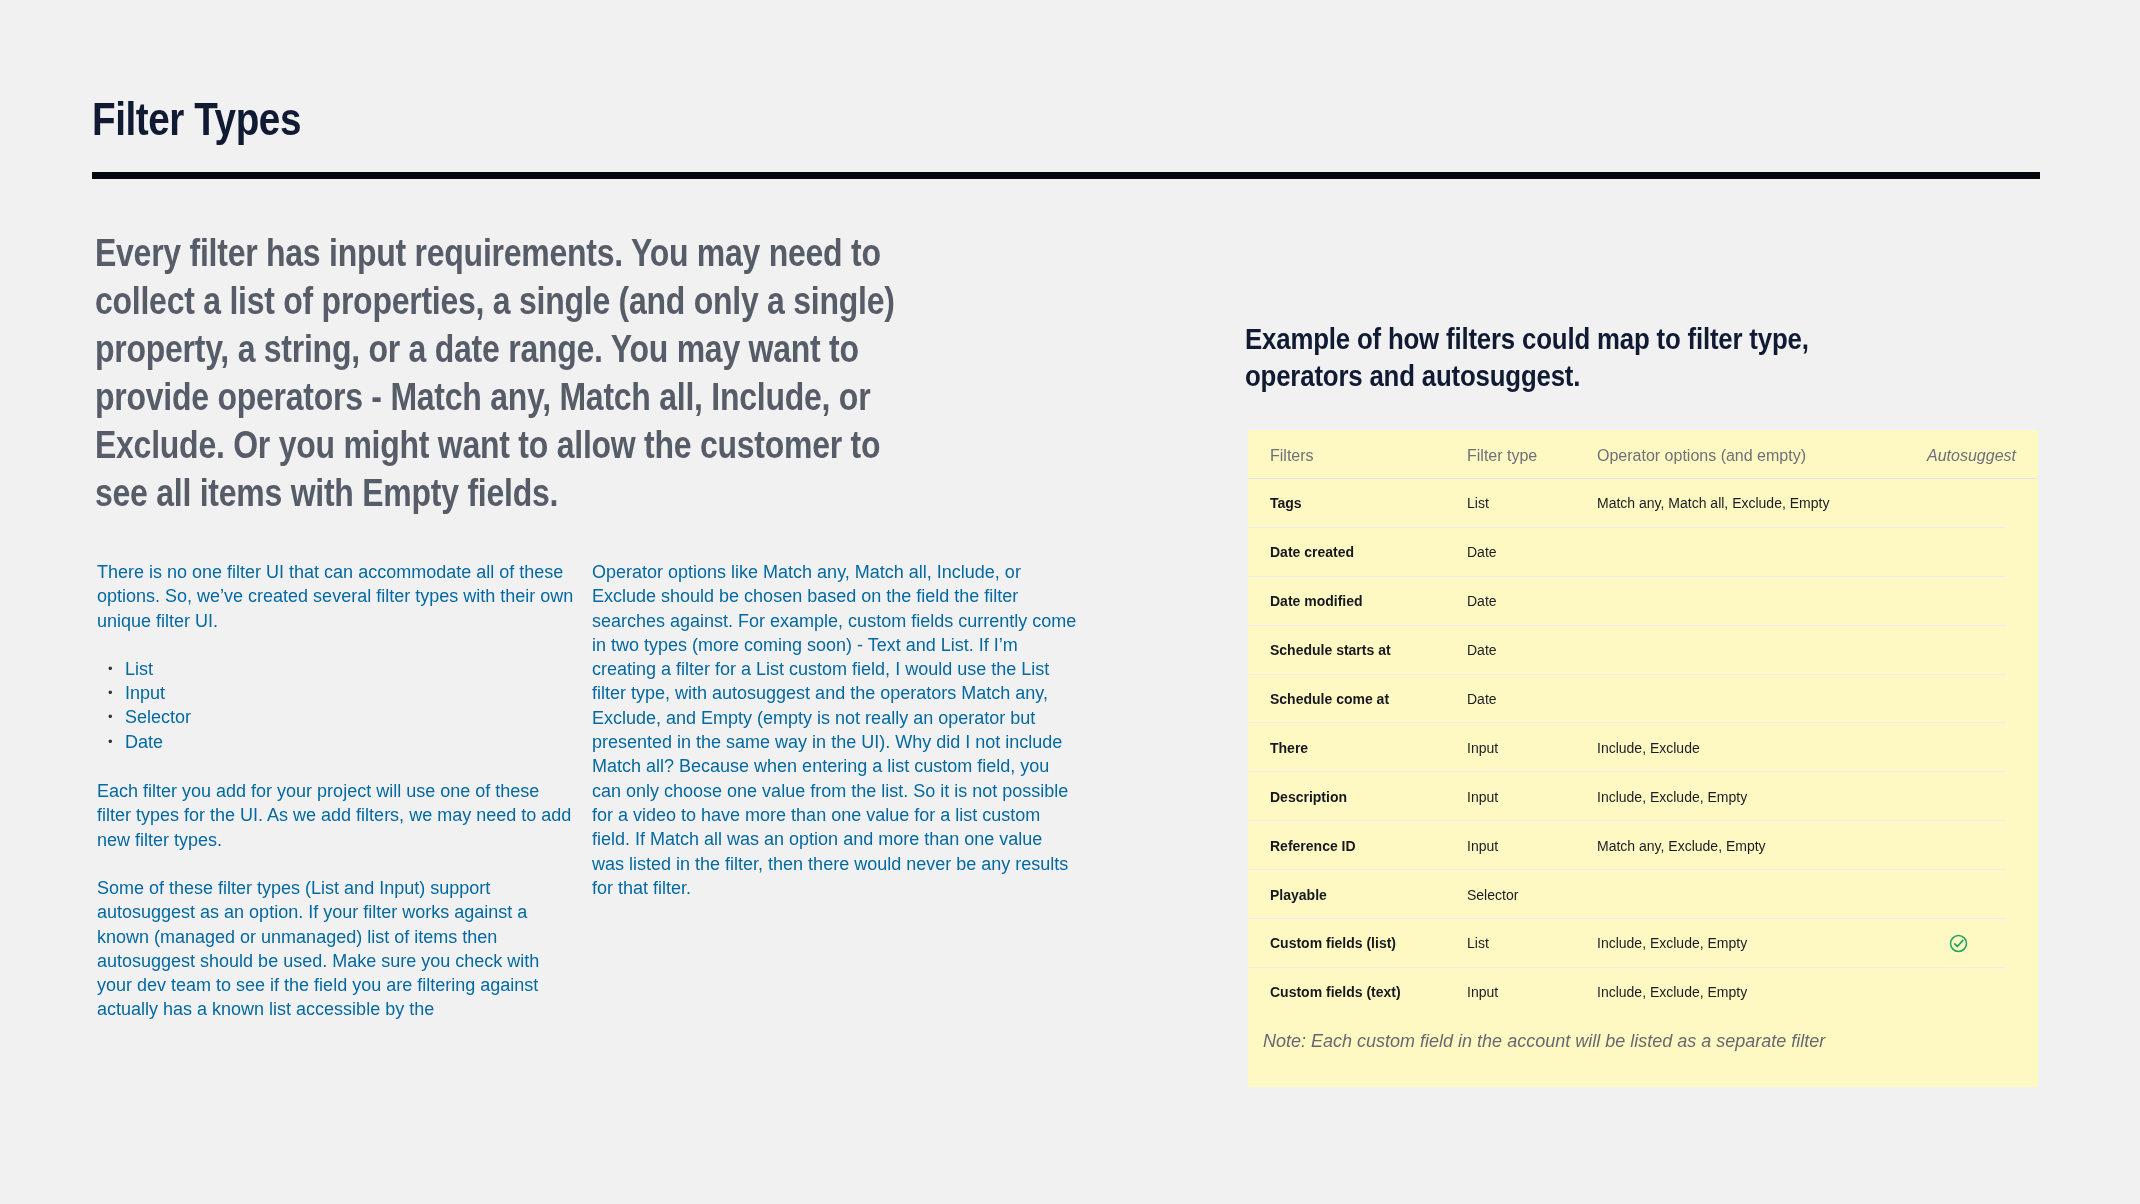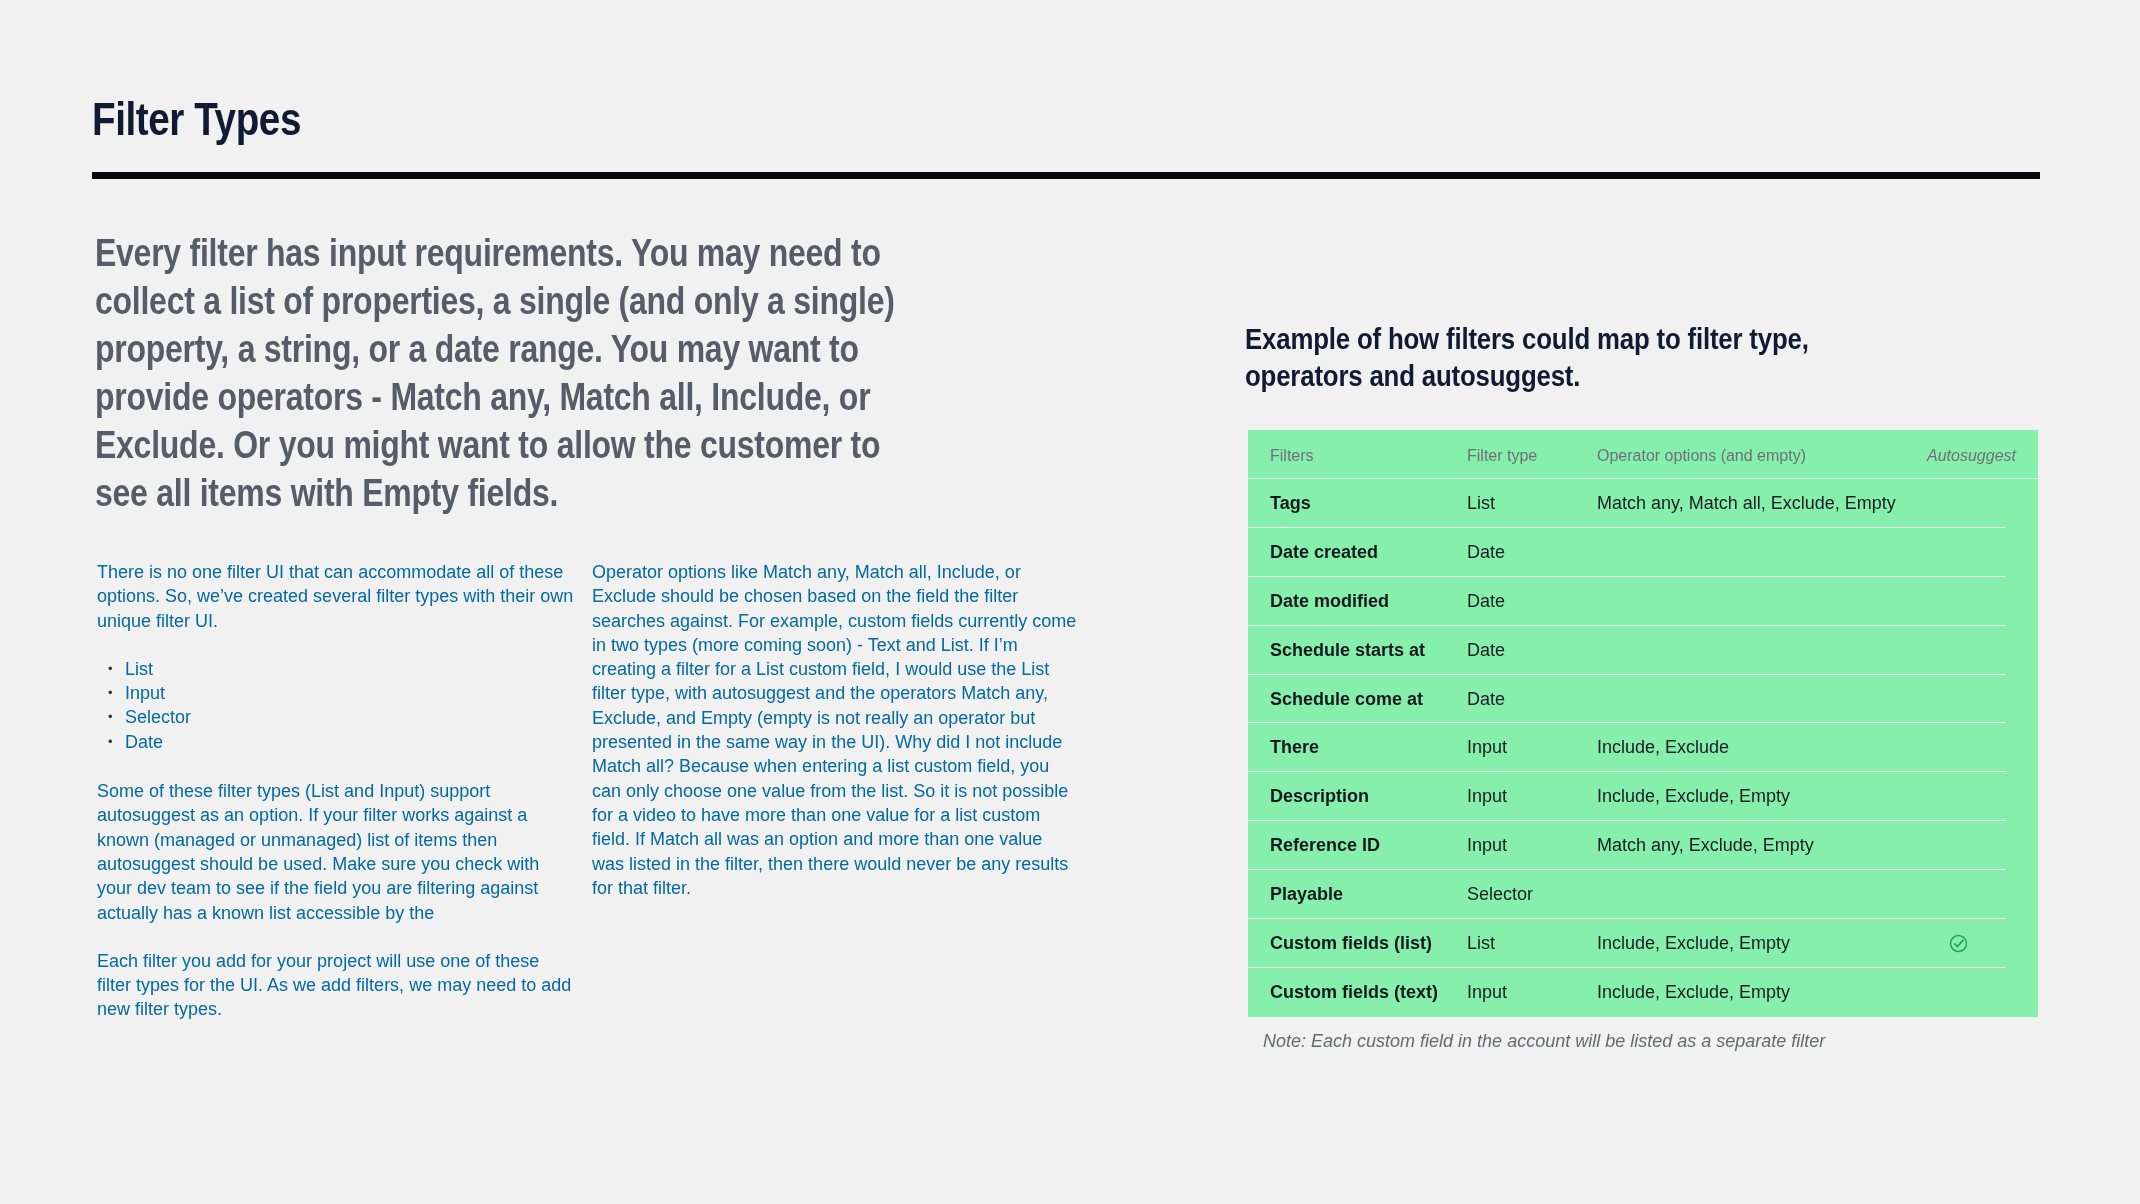--- a/index.html
+++ b/index.html
@@ -62,41 +62,41 @@
     position:absolute;left:1245px;top:320px;width:900px;
     margin:0;
     font-size:30px;line-height:37px;font-weight:700;
     color:#101b33;letter-spacing:-0.2px;
     white-space:pre-line;
     transform:scaleX(0.86);transform-origin:left top;
   }
 
   .table-card{
     position:absolute;left:1248px;top:430px;
-    width:790px;height:587px;
-    background:#86efac;
+    width:790px;height:657px;
+    background:#fef9c3;
   }
   .thead,.trow{
     display:grid;
     grid-template-columns:197px 130px 303px 116px;
     align-items:center;
     padding:0 22px;
   }
   .thead{
     height:49px;
     font-size:16px;color:#6d7179;
     border-bottom:1px solid #e2e3e5;
     align-items:end;
     padding-bottom:13px;box-sizing:border-box;
   }
   .thead .th-autosuggest{text-align:right;font-style:italic;}
   .trow{
     height:48.9px;
     position:relative;
-    font-size:18px;color:#1a1d23;
+    font-size:14px;color:#1a1d23;
   }
   .trow::after{
     content:"";position:absolute;left:0;right:32px;bottom:0;height:1px;
     background:#ededee;
   }
   .trow:last-child::after{display:none;}
   .cell{white-space:nowrap;overflow:visible;}
   .c-filter{font-weight:700;color:#15181e;}
   .c-auto{display:flex;justify-content:center;align-items:center;}
   .check{width:19px;height:19px;display:block;}
@@ -123,22 +123,22 @@
 see all items with Empty fields.</p>
 
   <div class="body-col body-col-1">
     <p>There is no one filter UI that can accommodate all of these options. So, we’ve created several filter types with their own unique filter UI.</p>
     <ul class="filter-type-list">
         <li>List</li>
         <li>Input</li>
         <li>Selector</li>
         <li>Date</li>
       </ul>
+    <p>Each filter you add for your project will use one of these filter types for the UI. As we add filters, we may need to add new filter types.</p>
     <p>Some of these filter types (List and Input) support autosuggest as an option. If your filter works against a known (managed or unmanaged) list of items then autosuggest should be used. Make sure you check with your dev team to see if the field you are filtering against actually has a known list accessible by the</p>
-    <p>Each filter you add for your project will use one of these filter types for the UI. As we add filters, we may need to add new filter types.</p>
   </div>
 
   <div class="body-col body-col-2">
     <p>Operator options like Match any, Match all, Include, or Exclude should be chosen based on the field the filter searches against. For example, custom fields currently come in two types (more coming soon) - Text and List. If I’m creating a filter for a List custom field, I would use the List filter type, with autosuggest and the operators Match any, Exclude, and Empty (empty is not really an operator but presented in the same way in the UI). Why did I not include Match all? Because when entering a list custom field, you can only choose one value from the list. So it is not possible for a video to have more than one value for a list custom field. If Match all was an option and more than one value was listed in the filter, then there would never be any results for that filter.</p>
   </div>
 
   <h2 class="example-heading">Example of how filters could map to filter type,
 operators and autosuggest.</h2>
 
   <div class="table-card">

